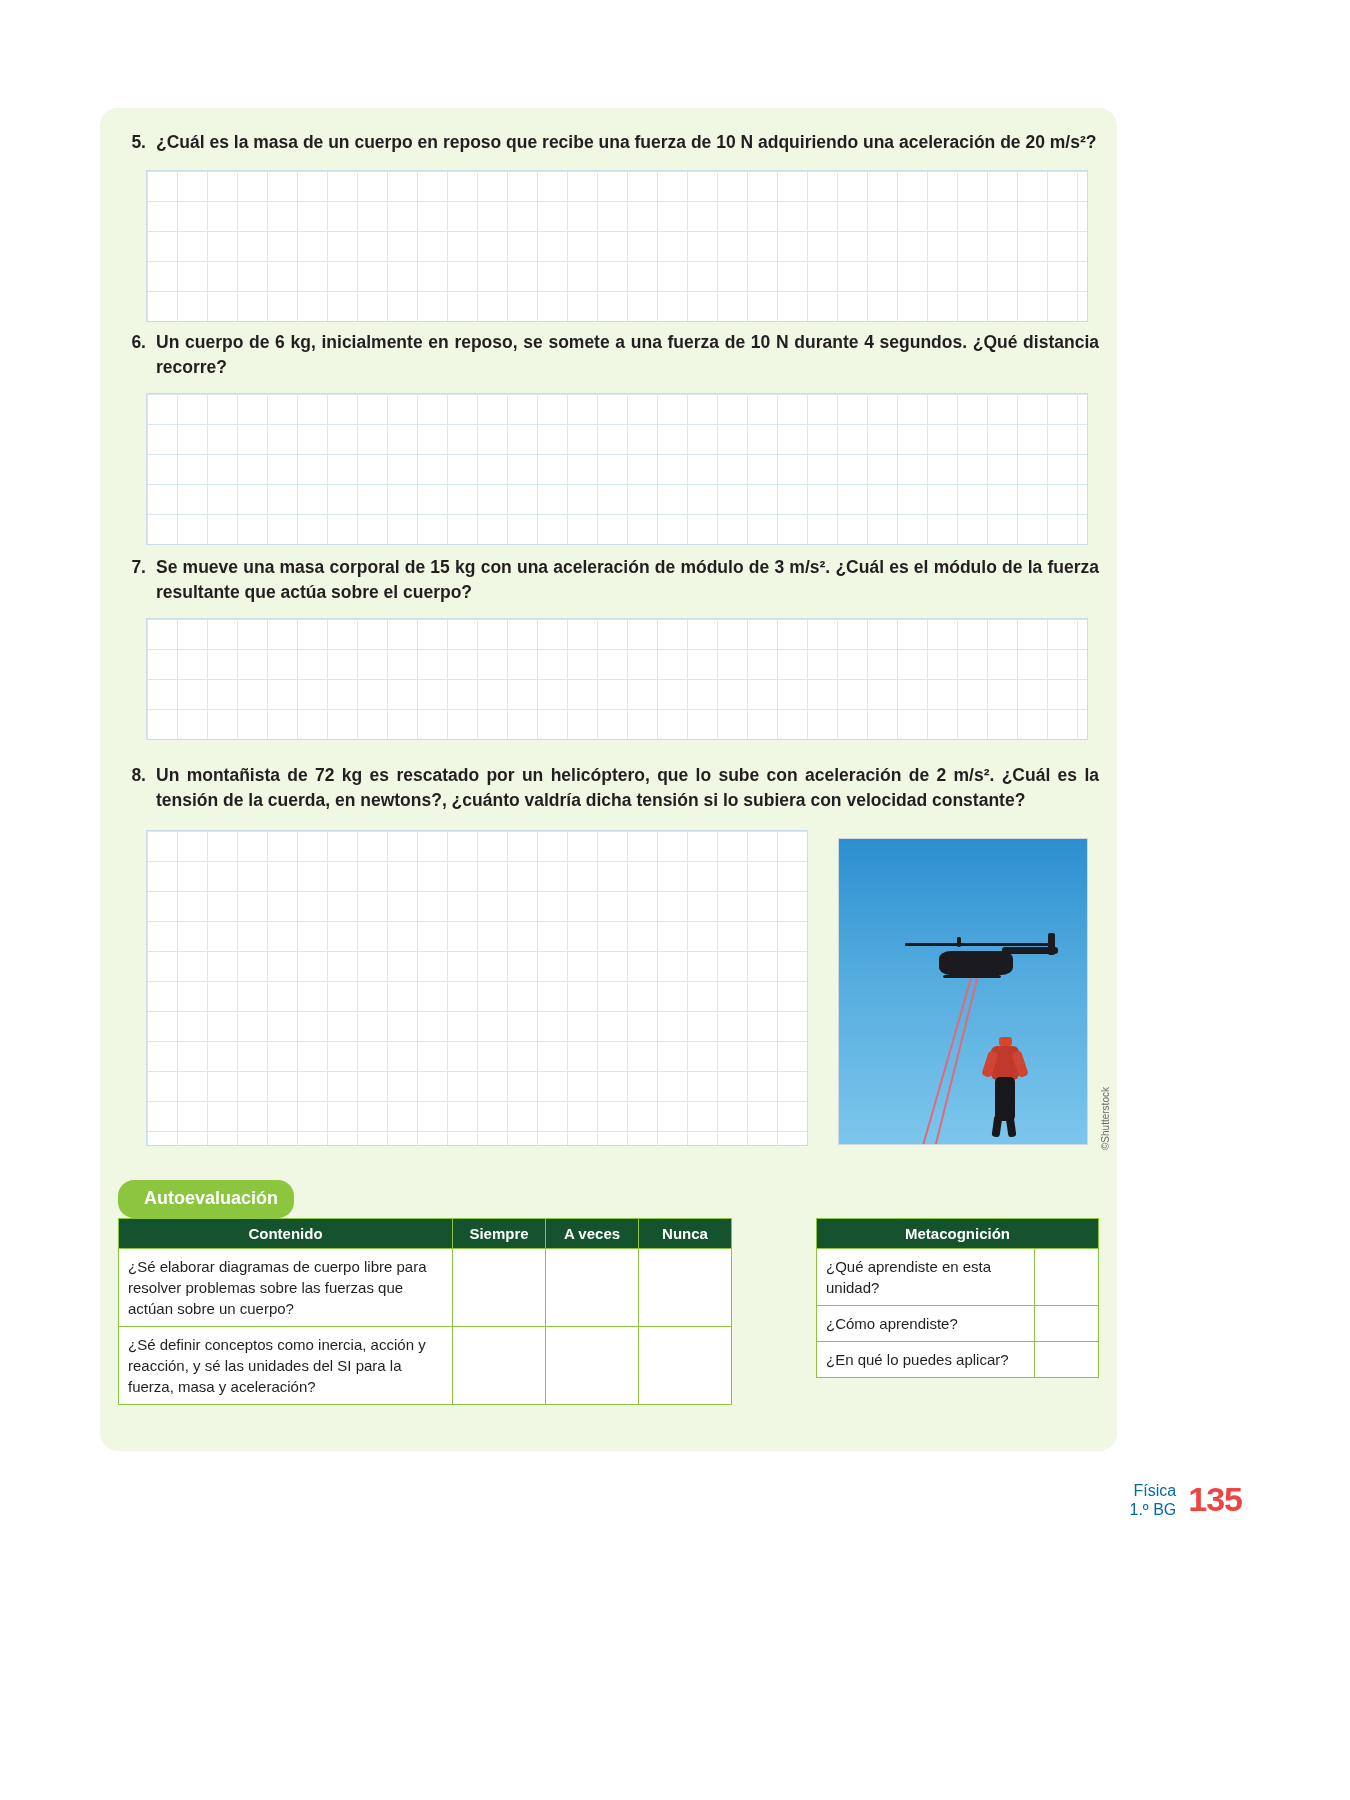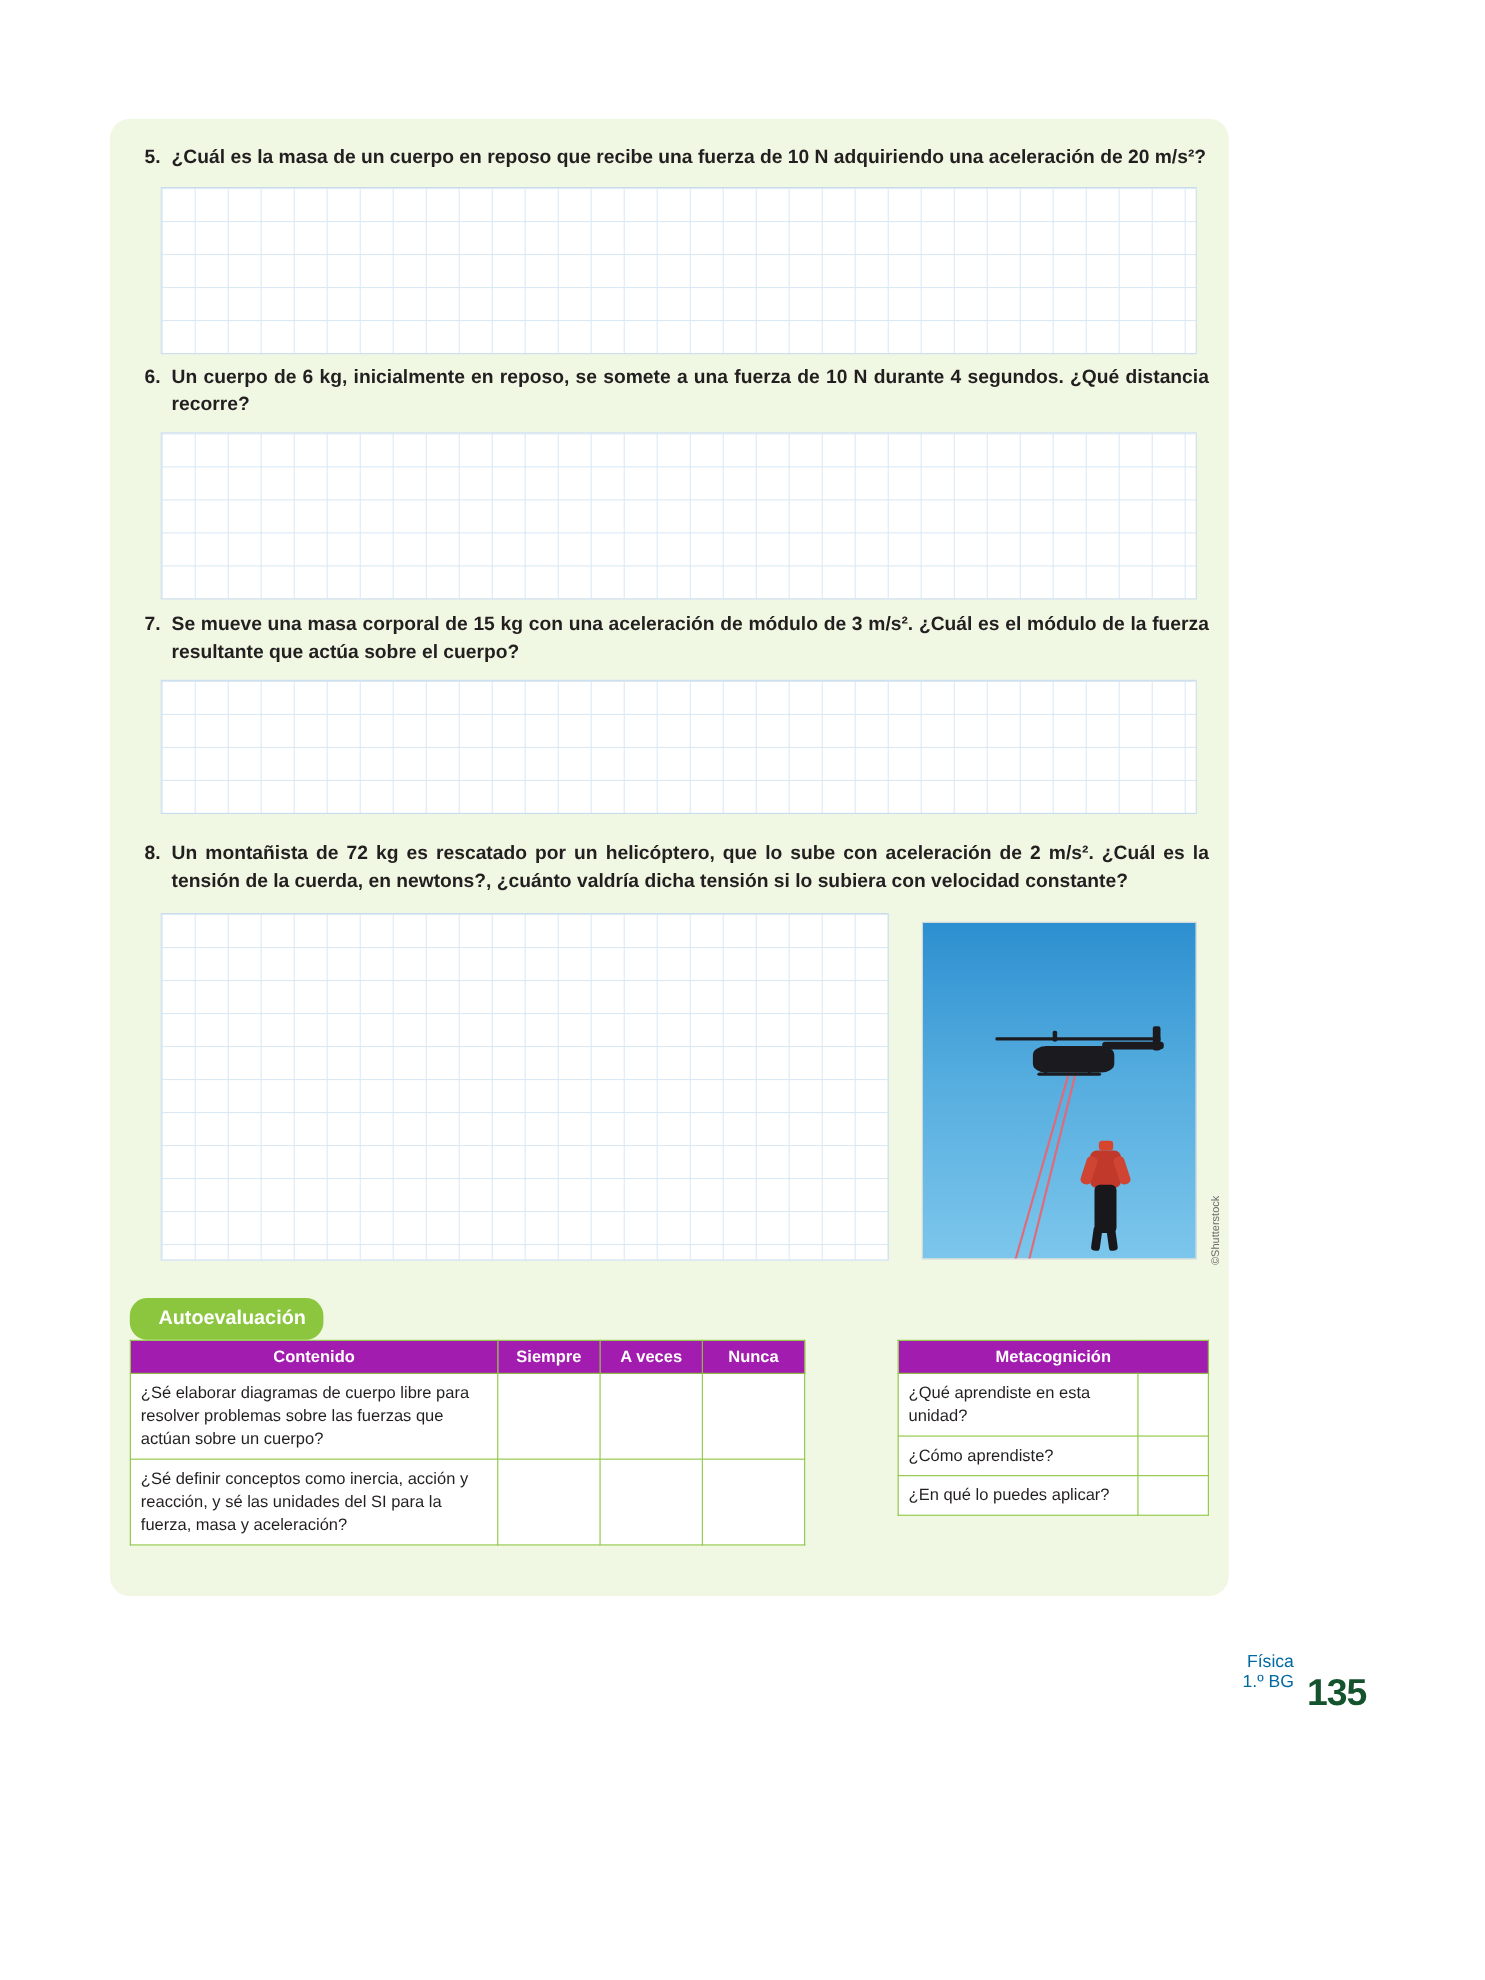--- a/index.html
+++ b/index.html
@@ -113,21 +113,21 @@
     top: 1110px;
     width: 614px;
   }
   .tbl-right {
     position: absolute;
     left: 716px;
     top: 1110px;
     width: 283px;
   }
   th {
-    background: #a21caf;
+    background: #14532d;
     color: #ffffff;
     font-weight: bold;
     border: 1px solid #8cc63f;
     padding: 6px 4px;
     font-size: 15px;
     text-align: center;
   }
   td {
     border: 1px solid #8cc63f;
     background: #ffffff;
@@ -152,23 +152,22 @@
   }
   .footer-label {
     text-align: right;
     color: #0369a1;
     font-size: 16px;
     line-height: 19px;
   }
   .page-number {
     font-size: 34px;
     font-weight: bold;
-    color: #14532d;
+    color: #ef4444;
     letter-spacing: -1px;
-    margin-top: 40px;
   }
 </style>
 </head>
 <body>
 
 <div class="page">
 
   <div class="exercise" style="top:22px;">
     <div class="ex-head">
       <div class="ex-num">5.</div>

